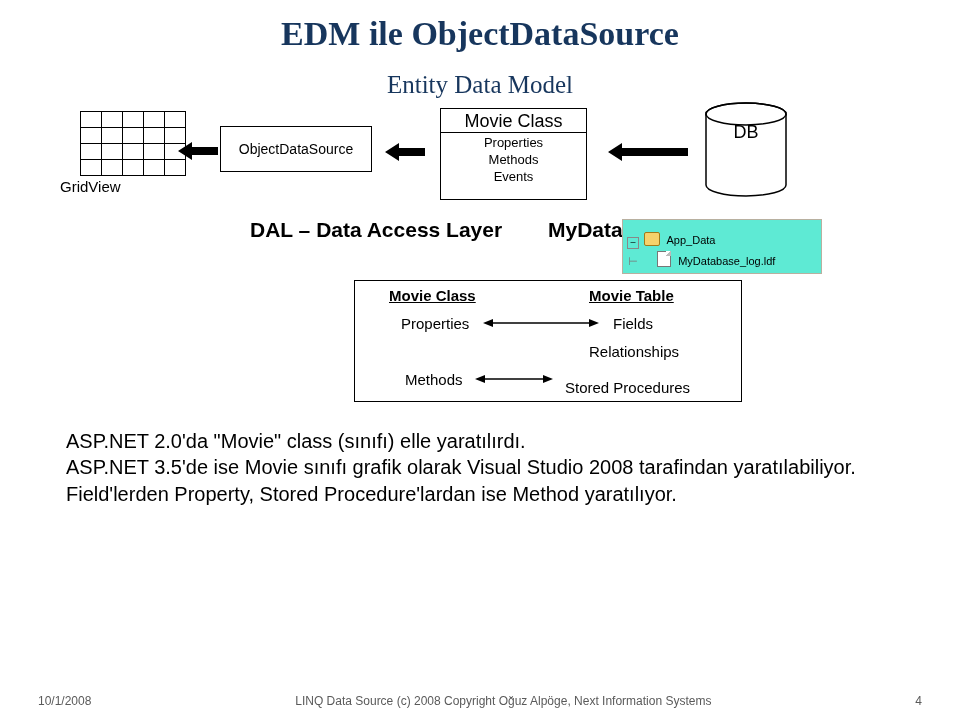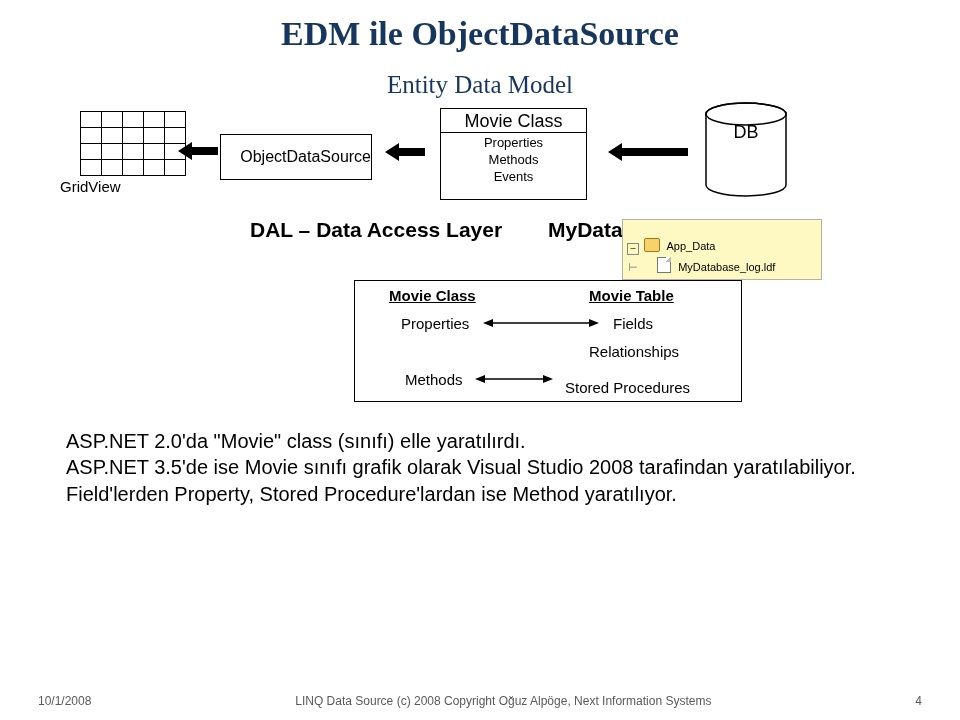--- a/index.html
+++ b/index.html
@@ -53,28 +53,28 @@
   }
   .grid-table td {
     width: 18px;
     height: 13px;
     border: 1px solid #000;
   }
 
   .objectdatasource-box {
     position: absolute;
     left: 220px;
-    top: 134px;
+    top: 126px;
     width: 150px;
     height: 44px;
     border: 1.5px solid #000;
-    font-size: 16px;
+    font-size: 14px;
     display: flex;
     align-items: center;
-    justify-content: flex-end;
+    justify-content: center;
   }
 
   .movieclass-box {
     position: absolute;
     left: 440px;
     top: 108px;
     width: 145px;
     height: 90px;
     border: 1.5px solid #000;
   }
@@ -134,23 +134,23 @@
     width: 5px; height: 5px;
     background: linear-gradient(135deg, #fff 49%, #bbb 50%);
   }
   .tree {
     position: absolute;
     left: 622px;
     top: 219px;
     width: 190px;
     border: 1px solid #b8b0a0;
     font-size: 11px;
-    background: #fef9c3;
+    background: #5eead4;
     line-height: 1.55;
-    padding: 16px 4px 3px 4px;
+    padding: 10px 4px 3px 4px;
   }
   .tree .row { white-space: nowrap; }
   .tree .tline { display:inline-block; width:12px; text-align:center; color:#777; }
   .tree .box { display:inline-block; width:10px; height:10px; border:1px solid #888; text-align:center; line-height:9px; font-size:9px; margin-right:2px; position:relative; top:1px;}
 
   .dal-label {
     position: absolute;
     left: 250px;
     top: 218px;
     font-size: 21px;

